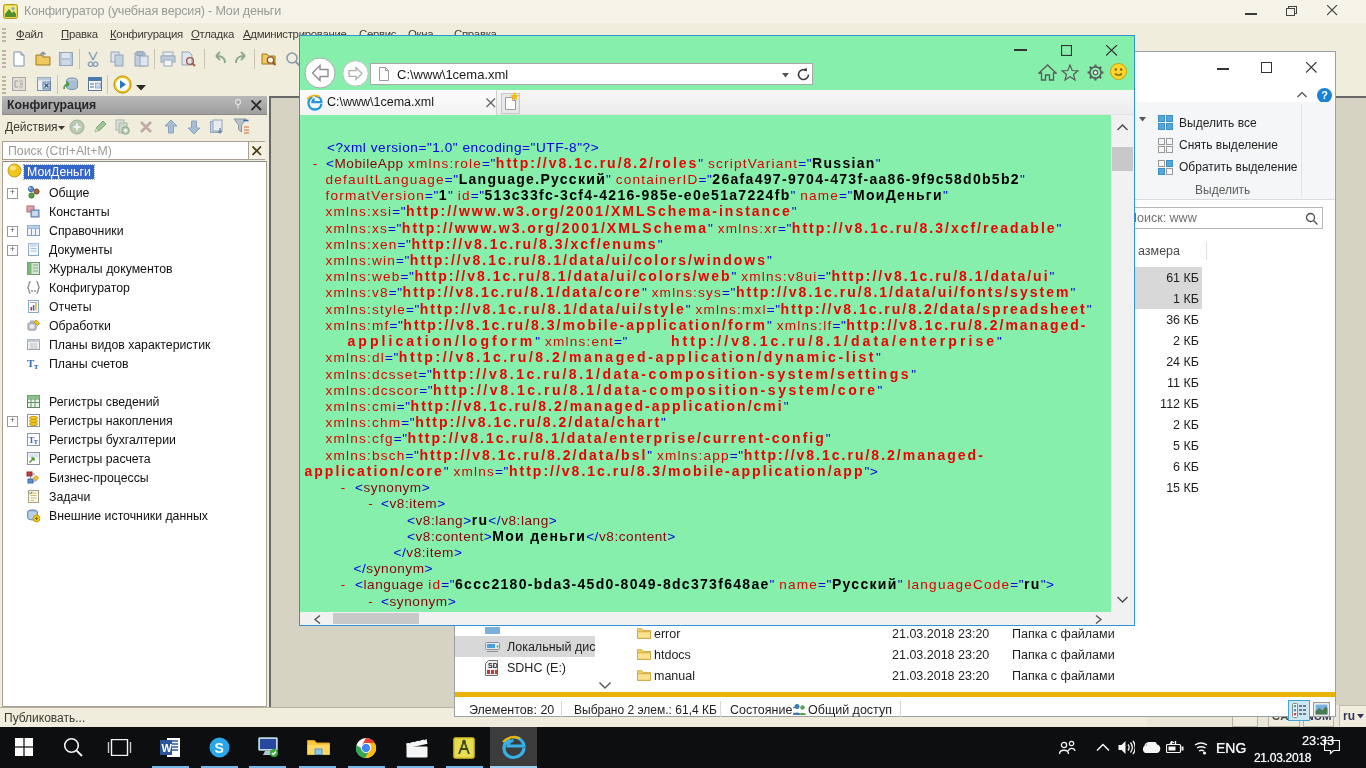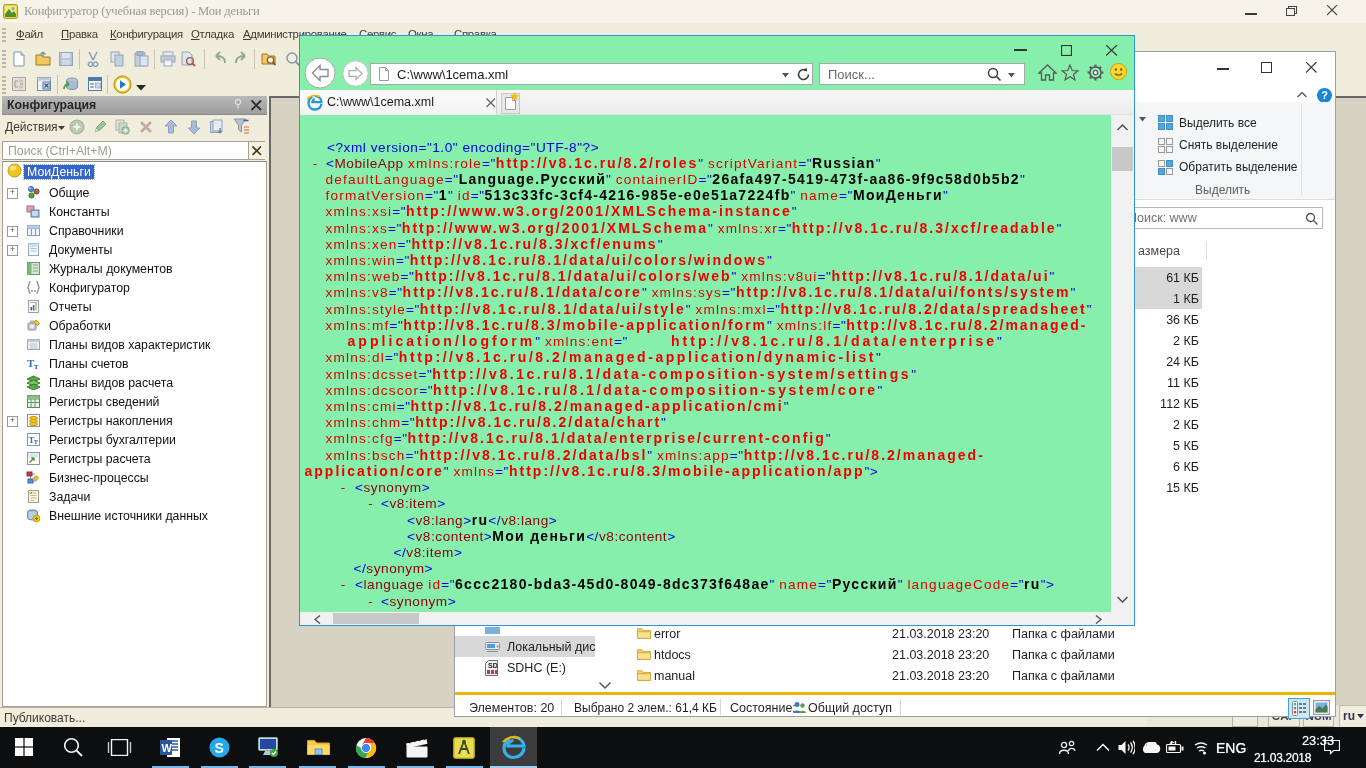--- a/index.html
+++ b/index.html
@@ -47,21 +47,21 @@
 <body>
 
 <div id="app1c" class="a">
   <div id="title1c" class="a">
     <svg class="a" style="left:3px;top:4px" width="15" height="15">
         <rect x="0.5" y="0.5" width="14" height="14" rx="2" fill="#e8d44c" stroke="#b09a20"></rect>
         <rect x="2" y="2" width="11" height="11" fill="#f3e87a"></rect>
         <path d="M2 10 L6 5 L9 9 L11 7 L13 10 L13 13 L2 13 Z" fill="#4e8f2f"></path>
         <circle cx="10" cy="4.6" r="1.6" fill="#8aa7d6"></circle>
       </svg>
-    <span class="a" style="left:24px;top:4px;font-size:12.6px;letter-spacing:-0.2px;color:#9a9a96;font-family:Liberation Serif, serif;">Конфигуратор (учебная версия) - Мои деньги</span>
+    <span class="a" style="left:24px;top:4px;font-size:12.6px;letter-spacing:-0.2px;color:#9a9a96;">Конфигуратор (учебная версия) - Мои деньги</span>
     <div class="a" style="left:1245px;top:13px;width:12px;height:1.6px;background:#3a3a3a;"></div>
     <svg class="a" style="left:1286px;top:6px" width="11" height="10">
         <rect x="2.5" y="0.5" width="8" height="7" fill="none" stroke="#444"></rect>
         <rect x="0.5" y="2.5" width="8" height="7" fill="#f6f4e9" stroke="#444"></rect>
       </svg>
     <svg class="a" style="left:1327px;top:5px" width="11" height="11">
         <path d="M0 0 L10 10 M10 0 L0 10" stroke="#444" stroke-width="1.1"></path>
       </svg>
   </div>
   <div id="menu1c" class="a">
@@ -310,28 +310,20 @@
             <path d="M3.5 7 H11.5 M3.5 9 H11.5 M3.5 11 H11.5" stroke="#b0b8c2" stroke-width="0.9"></path>
           </svg>
         <span>Планы видов характеристик</span>
         </div>
       <div class="trow" style="top:191.5px">
         <svg class="ticon" viewBox="0 0 15 15">
             <text x="1" y="11" font-size="11" font-weight="bold" fill="#3a6ab0" font-family="Liberation Serif,serif">T</text>
             <text x="8" y="13" font-size="9" font-weight="bold" fill="#3a6ab0" font-family="Liberation Serif,serif">т</text>
           </svg>
         <span>Планы счетов</span>
-        </div>
-      <div class="trow" style="top:210.5px">
-        <svg class="ticon" viewBox="0 0 15 15">
-            <path d="M7.5 1 L14 4 L7.5 7 L1 4 Z" fill="#58a848" stroke="#3a7a2a"></path>
-            <path d="M7.5 5 L14 8 L7.5 11 L1 8 Z" fill="#7ac468" stroke="#3a7a2a"></path>
-            <path d="M7.5 9 L14 12 L7.5 15 L1 12 Z" fill="#58a848" stroke="#3a7a2a"></path>
-          </svg>
-        <span>Планы видов расчета</span>
         </div>
       <div class="trow" style="top:229.5px">
         <svg class="ticon" viewBox="0 0 15 15">
             <rect x="1.5" y="1.5" width="12" height="12" fill="#e8f4e8" stroke="#5a8a5a"></rect>
             <path d="M1.5 5 H13.5 M1.5 8.5 H13.5 M5 1.5 V13.5 M9 1.5 V13.5" stroke="#5a8a5a" stroke-width="0.9"></path>
             <rect x="1.5" y="1.5" width="12" height="3.5" fill="#88c088"></rect>
           </svg>
         <span>Регистры сведений</span>
         </div>
       <div class="trow" style="top:248.5px">
@@ -515,21 +507,21 @@
   <span class="a" style="left:52px;top:588px;font-size:12.5px;color:#1e1e1e;">Локальный дис</span>
   <svg class="a" style="left:30px;top:608px" width="16" height="16">
       <path d="M3.5 0.5 h9 v15 h-12 v-12 Z" fill="#f0f0f0" stroke="#707070"></path>
       <text x="3" y="7.5" font-size="7" font-weight="bold" fill="#222">SD</text>
       <path d="M2 10 h3 v4 h-3 Z M6 10 h3 v4 h-3 Z M10 10 h2.5 v4 h-2.5 Z" fill="#b04030"></path>
     </svg>
   <span class="a" style="left:52px;top:609px;font-size:12.5px;color:#1e1e1e;">SDHC (E:)</span>
   <svg class="a" style="left:144px;top:630px" width="12" height="8">
       <path d="M0.5 0.5 L6 6 L11.5 0.5" fill="none" stroke="#555" stroke-width="1.4"></path>
     </svg>
-  <div class="a" style="left:0;top:640px;width:880px;height:26px;border-top:3px solid #eab308;">
+  <div class="a" style="left:0;top:640px;width:880px;height:26px;border-top:5px solid #eab308;">
     <span class="a" style="left:14px;top:6px;font-size:12.5px;color:#1e1e1e;">Элементов: 20</span>
     <div class="a" style="left:106px;top:4px;width:1px;height:16px;background:#d8d8d8;"></div>
     <span class="a" style="left:119px;top:6px;font-size:12px;color:#1e1e1e;">Выбрано 2 элем.: 61,4 КБ</span>
     <div class="a" style="left:265px;top:4px;width:1px;height:16px;background:#d8d8d8;"></div>
     <span class="a" style="left:275px;top:6px;font-size:12.5px;color:#1e1e1e;">Состояние:</span>
     <svg class="a" style="left:337px;top:6px" width="15" height="13">
         <circle cx="5" cy="3.5" r="2.5" fill="#3a7ab8"></circle>
         <path d="M1 12 c0-3.5 8-3.5 8 0 Z" fill="#3a7ab8"></path>
         <circle cx="10.5" cy="4.5" r="2.2" fill="#58a048"></circle>
         <path d="M7.5 12 c0-3 6.5-3 6.5 0 Z" fill="#58a048"></path>
@@ -575,30 +567,20 @@
       </svg>
     <span class="a" style="left:26px;top:3px;font-size:13px;color:#1a1a1a;">C:\www\1cema.xml</span>
     <svg class="a" style="left:411px;top:9px" width="8" height="5">
         <path d="M0 0 H7 L3.5 4.5 Z" fill="#555"></path>
       </svg>
     <svg class="a" style="left:425px;top:3px" width="15" height="15">
         <path d="M12.5 7.5 a5 5 0 1 1 -1.8 -3.8" fill="none" stroke="#3a3a3a" stroke-width="1.5"></path>
         <path d="M10.5 0.5 L11 4.2 L7.4 3.6 Z" fill="#3a3a3a"></path>
       </svg>
   </div>
-  <div class="a" style="left:519px;top:27px;width:206px;height:22px;background:#fff;border:1px solid #a8a8a8;box-sizing:border-box;">
-    <span class="a" style="left:8px;top:3px;font-size:13px;color:#6a6a6a;">Поиск...</span>
-    <svg class="a" style="left:167px;top:3px" width="15" height="15">
-        <circle cx="6" cy="6" r="4.5" fill="none" stroke="#3a3a3a" stroke-width="1.4"></circle>
-        <path d="M9.3 9.3 L13.5 13.5" stroke="#3a3a3a" stroke-width="1.6"></path>
-      </svg>
-    <svg class="a" style="left:188px;top:9px" width="8" height="5">
-        <path d="M0 0 H7 L3.5 4.5 Z" fill="#555"></path>
-      </svg>
-  </div>
   <svg class="a" style="left:738px;top:28px" width="19" height="17">
       <path d="M9.5 1 L1 9 H3.5 V16 H7.5 V11 H11.5 V16 H15.5 V9 H18 Z" fill="none" stroke="#5a5a5a" stroke-width="1.3"></path>
     </svg>
   <svg class="a" style="left:761px;top:28px" width="18" height="17">
       <path d="M9 1 L11.2 6.5 L17 6.8 L12.5 10.5 L14 16 L9 12.8 L4 16 L5.5 10.5 L1 6.8 L6.8 6.5 Z" fill="none" stroke="#5a5a5a" stroke-width="1.2"></path>
     </svg>
   <svg class="a" style="left:787px;top:28px" width="17" height="17">
       <circle cx="8.5" cy="8.5" r="5.6" fill="none" stroke="#5a5a5a" stroke-width="1.6"></circle>
       <circle cx="8.5" cy="8.5" r="2.1" fill="#fff" stroke="#5a5a5a" stroke-width="1.2"></circle>
       <g stroke="#5a5a5a" stroke-width="2">
@@ -628,21 +610,21 @@
           <path d="M7.5 0.5 v3 h3" fill="none" stroke="#9a9aa8"></path>
         </svg>
       <path><svg class="a" style="left:8px;top:-2px" width="9" height="9">
             <path d="M4.5 0 L5.6 3 L9 3.2 L6.4 5.2 L7.3 8.5 L4.5 6.6 L1.7 8.5 L2.6 5.2 L0 3.2 L3.4 3 Z" fill="#f8b800"></path>
           </svg>
     </path></div>
   </div>
   <div id="xml" class="a">
 <div style="margin-top:24.5px;padding-left:27px"><span class="xd">&lt;?xml version="1.0" encoding="UTF-8"?&gt;</span></div>
 <div style="padding-left:26px"><i class="ds" style="left:12.5px">-</i><span class="bk">&lt;</span><span class="el">MobileApp</span> <span class="at">xmlns:role</span><span class="bk">="</span><span class="vr">http://v8.1c.ru/8.2/roles</span><span class="bk">"</span> <span class="at">scriptVariant</span><span class="bk">="</span><span class="vb">Russian</span><span class="bk">"</span></div>
-<div style="padding-left:25.5px"><span class="at">defaultLanguage</span><span class="bk">="</span><span class="vb">Language.Русский</span><span class="bk">"</span> <span class="at">containerID</span><span class="bk">="</span><span class="vb">26afa497-5419-473f-aa86-9f9c58d0b5b2</span><span class="bk">"</span></div>
+<div style="padding-left:25.5px"><span class="at">defaultLanguage</span><span class="bk">="</span><span class="vb">Language.Русский</span><span class="bk">"</span> <span class="at">containerID</span><span class="bk">="</span><span class="vb">26afa497-9704-473f-aa86-9f9c58d0b5b2</span><span class="bk">"</span></div>
 <div style="padding-left:25.5px"><span class="at">formatVersion</span><span class="bk">="</span><span class="vb">1</span><span class="bk">"</span> <span class="at">id</span><span class="bk">="</span><span class="vb">513c33fc-3cf4-4216-985e-e0e51a7224fb</span><span class="bk">"</span> <span class="at">name</span><span class="bk">="</span><span class="vb">МоиДеньги</span><span class="bk">"</span></div>
 <div style="padding-left:25.5px"><span class="at">xmlns:xsi</span><span class="bk">="</span><span class="vr">http://www.w3.org/2001/XMLSchema-instance</span><span class="bk">"</span></div>
 <div style="padding-left:25.5px"><span class="at">xmlns:xs</span><span class="bk">="</span><span class="vr">http://www.w3.org/2001/XMLSchema</span><span class="bk">"</span> <span class="at">xmlns:xr</span><span class="bk">="</span><span class="vr">http://v8.1c.ru/8.3/xcf/readable</span><span class="bk">"</span></div>
 <div style="padding-left:25.5px"><span class="at">xmlns:xen</span><span class="bk">="</span><span class="vr">http://v8.1c.ru/8.3/xcf/enums</span><span class="bk">"</span></div>
 <div style="padding-left:25.5px"><span class="at">xmlns:win</span><span class="bk">="</span><span class="vr">http://v8.1c.ru/8.1/data/ui/colors/windows</span><span class="bk">"</span></div>
 <div style="padding-left:25.5px"><span class="at">xmlns:web</span><span class="bk">="</span><span class="vr">http://v8.1c.ru/8.1/data/ui/colors/web</span><span class="bk">"</span> <span class="at">xmlns:v8ui</span><span class="bk">="</span><span class="vr">http://v8.1c.ru/8.1/data/ui</span><span class="bk">"</span></div>
 <div style="padding-left:25.5px"><span class="at">xmlns:v8</span><span class="bk">="</span><span class="vr">http://v8.1c.ru/8.1/data/core</span><span class="bk">"</span> <span class="at">xmlns:sys</span><span class="bk">="</span><span class="vr">http://v8.1c.ru/8.1/data/ui/fonts/system</span><span class="bk">"</span></div>
 <div style="padding-left:25.5px"><span class="at">xmlns:style</span><span class="bk">="</span><span class="vr">http://v8.1c.ru/8.1/data/ui/style</span><span class="bk">"</span> <span class="at">xmlns:mxl</span><span class="bk">="</span><span class="vr">http://v8.1c.ru/8.2/data/spreadsheet</span><span class="bk">"</span></div>
 <div style="padding-left:25.5px"><span class="at">xmlns:mf</span><span class="bk">="</span><span class="vr">http://v8.1c.ru/8.3/mobile-application/form</span><span class="bk">"</span> <span class="at">xmlns:lf</span><span class="bk">="</span><span class="vr">http://v8.1c.ru/8.2/managed-</span></div>
 <div style="padding-left:4.5px"><span class="vr w">application/logform</span><span class="bk">"</span> <span class="at">xmlns:ent</span><span class="bk">="</span><span class="vr w">http://v8.1c.ru/8.1/data/enterprise</span><span class="bk">"</span></div>

